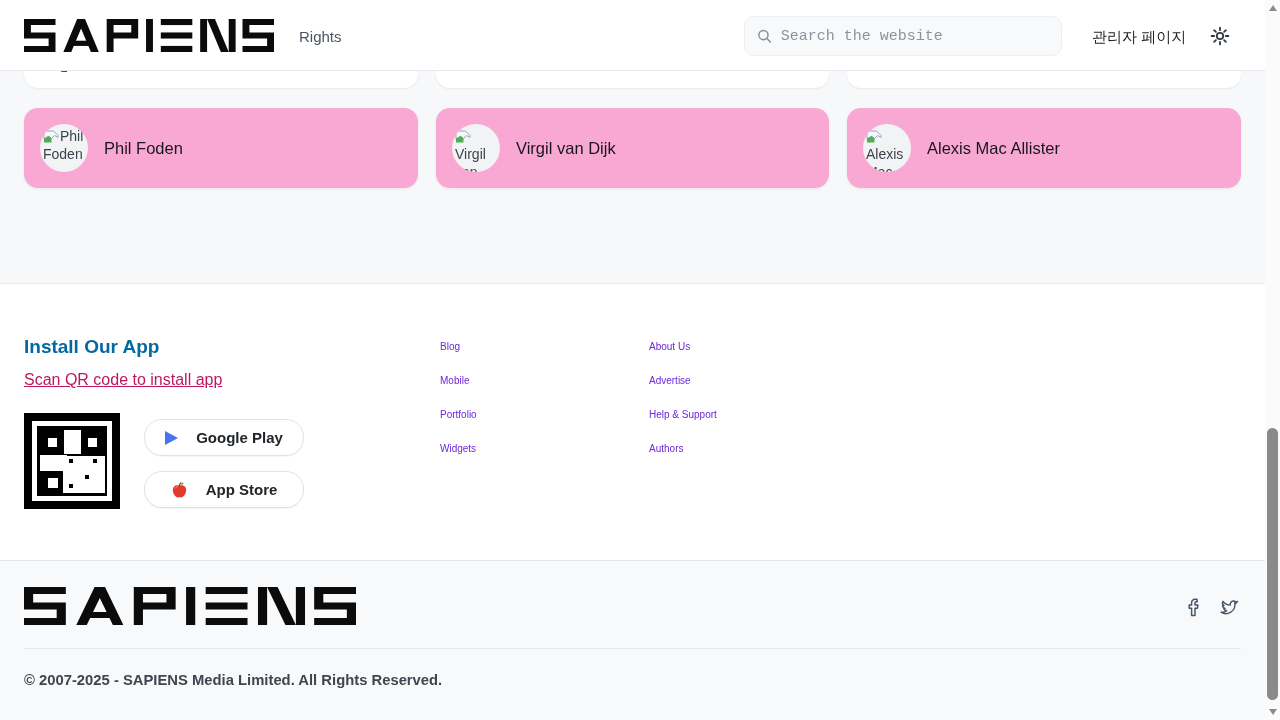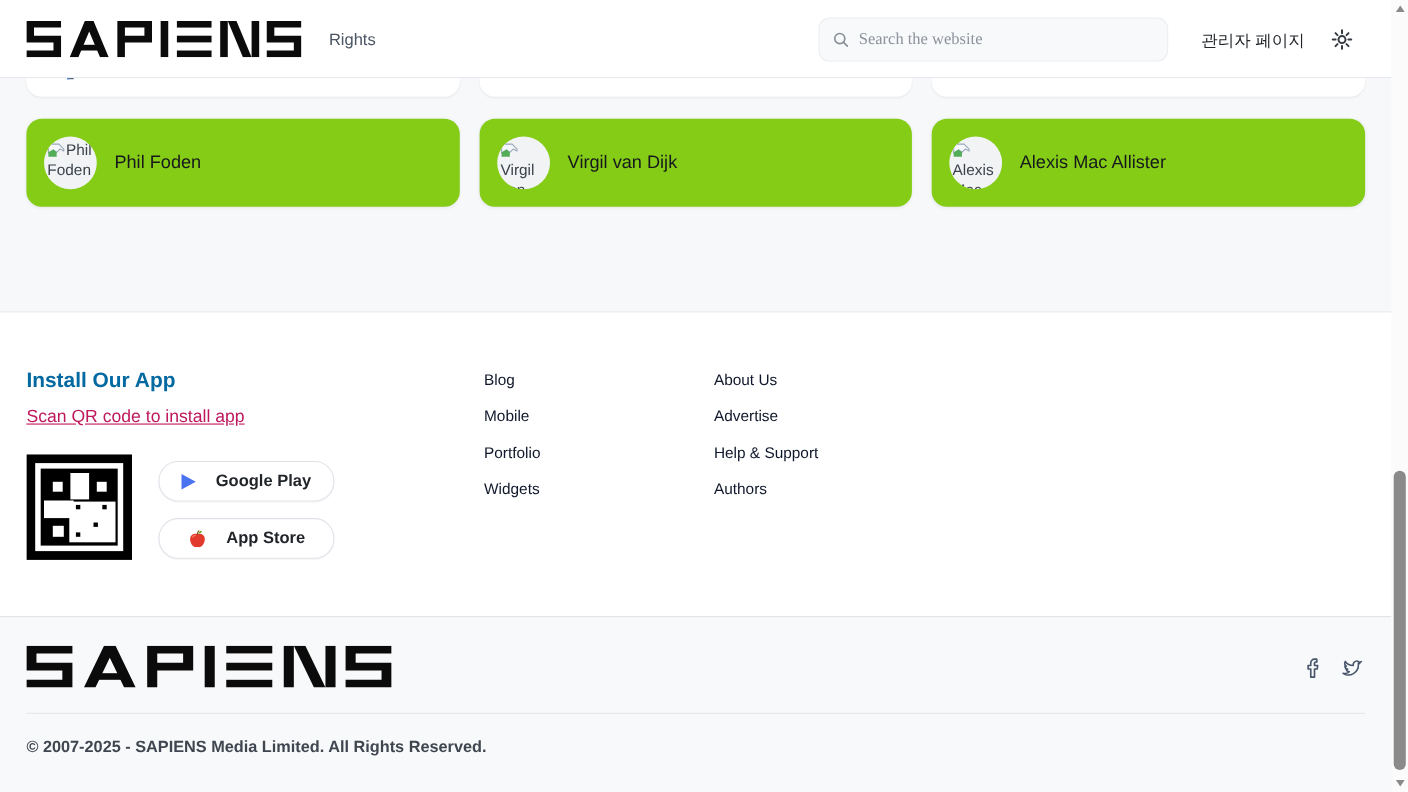--- a/index.html
+++ b/index.html
@@ -9,32 +9,32 @@
 
   
   .header { position:absolute; left:0; top:0; width:1265px; height:71px;
     background:#ffffff; border-bottom:1px solid #e7e9ee; z-index:20; }
   .nostra { position:absolute; left:299px; top:28px; font-size:15px; color:#4b5563; }
   .search-box { position:absolute; left:744px; top:16px; width:318px; height:40px;
     background:#f8f9fb; border:1px solid #eceef2; border-radius:10px;
     display:flex; align-items:center; padding:0 12px; gap:9px; }
   .search-box input { border:none; outline:none; background:transparent;
     font-size:15px; color:#1f2430; width:100%;
-    font-family:Liberation Serif, serif; }
+    font-family:Liberation Mono, monospace; }
   .search-box input::placeholder { color:#8d939c; }
   .admin-link { position:absolute; left:1092px; top:28px; font-size:15px;
     color:#212529; font-weight:500; cursor:pointer; white-space:nowrap; }
   .gear-btn { position:absolute; left:1210px; top:26px; width:20px; height:20px; cursor:pointer; }
 
   
   .partial-card { position:absolute; top:71px; height:17px; background:#fff;
     border-radius:0 0 14px 14px; box-shadow:0 1px 2px rgba(16,24,40,.07); }
   .cut-artifact { position:absolute; left:37px; top:-2px; width:6px; height:3px;
     background:#33495e; border-left:2px solid #1d6fd1; }
-  .card { position:absolute; top:108px; height:80px; background:#84cc16;
+  .card { position:absolute; top:108px; height:80px; background:#f9a8d4;
     border-radius:14px; box-shadow:0 1px 3px rgba(16,24,40,.07);
     display:flex; align-items:center; padding:0 16px; gap:16px; cursor:pointer; }
   .avatar { width:48px; height:48px; border-radius:50%; background:#f1f3f5;
     overflow:hidden; flex:0 0 48px; font-size:14px; line-height:18px;
     color:#3c434b; padding:3px 0 0 3px; }
   .avatar svg { vertical-align:-2px; margin-right:1px; }
   .card-name { font-size:16.5px; font-weight:500; color:#16181d; }
 
   
   .footer-main { position:absolute; left:0; top:283px; width:1265px; height:277px;
@@ -46,21 +46,21 @@
   .store-btn { position:absolute; left:144px; width:160px; height:37px;
     background:#fff; border:1px solid #dfe3e8; border-radius:18px;
     display:flex; align-items:center; justify-content:center; gap:18px;
     font-size:15px; font-weight:600; color:#212529; cursor:pointer;
     box-shadow:0 1px 1px rgba(16,24,40,.04); }
   .btn-gp { top:135px; } .btn-as { top:187px; }
   .play-icon { width:0; height:0; border-left:13px solid #4a73f0;
     border-top:7.5px solid transparent; border-bottom:7.5px solid transparent; }
   .links-col { position:absolute; top:53px; list-style:none; }
   .links-col li { margin-bottom:16px; line-height:16px; }
-  .links-col a { font-size:14px; color:#0f172a; text-decoration:none; cursor:pointer; }
+  .links-col a { font-size:10px; color:#6d28d9; text-decoration:none; cursor:pointer; }
   .col-1 { left:440px; } .col-2 { left:649px; }
 
   
   .footer-bottom { position:absolute; left:0; top:560px; width:1265px; height:196px;
     background:#f8f9fa; border-top:1px solid #e1e5ea;font-weight:bold; }
   .fb-divider { position:absolute; left:24px; top:87px; width:1217px; height:1px;
     background:#e4e7ec; }
   .copyright { position:absolute; left:24px; top:111px; font-size:14.8px; color:#3f4650; }
   .legal { position:absolute; right:24px; top:111px; display:flex; gap:26px; }
   .legal span { font-size:14.8px; color:#495057; cursor:pointer; white-space:nowrap; }

